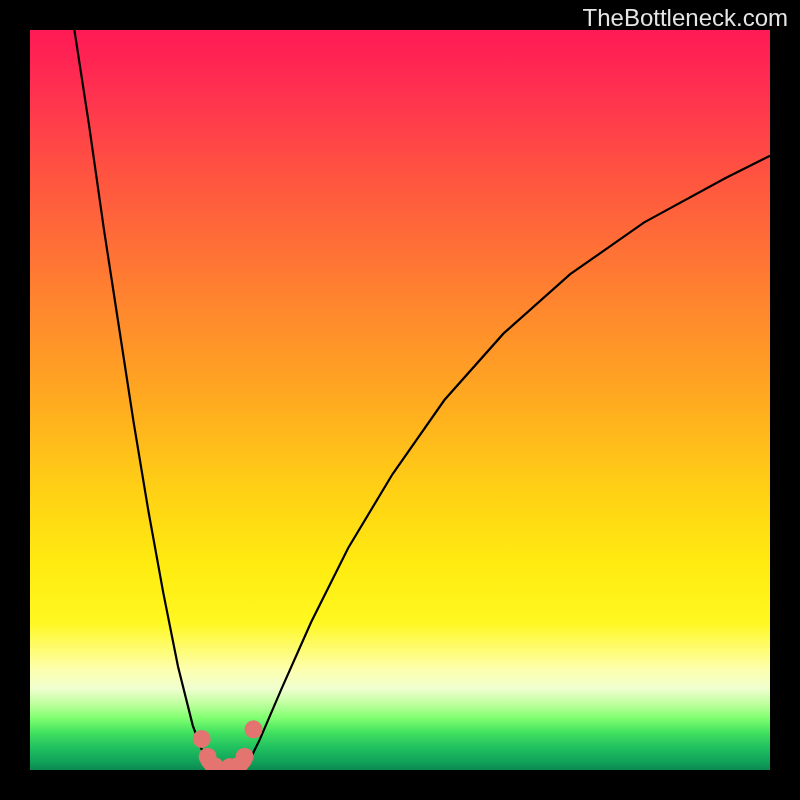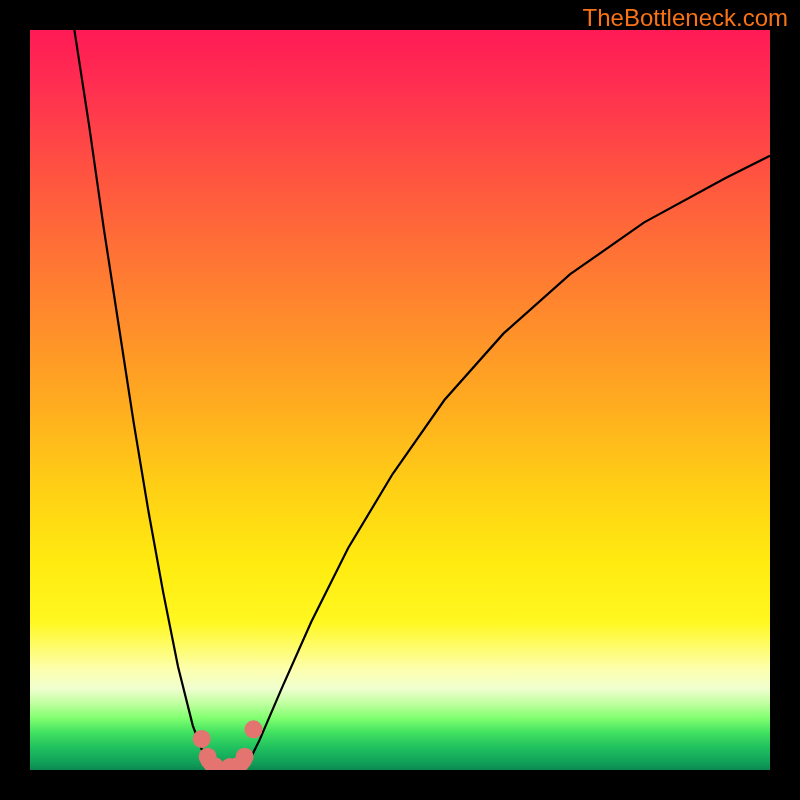--- a/index.html
+++ b/index.html
@@ -41,21 +41,21 @@
       #0c8850 100%
     );
     z-index: 1;
   }
   .watermark {
     position: absolute;
     top: 4px;
     right: 12px;
     font-family: Arial, Helvetica, sans-serif;
     font-size: 24px;
-    color: #f97316;
+    color: #e5e5e5;
     z-index: 10;
   }
   svg.curves {
     position: absolute;
     left: 30px;
     top: 30px;
     width: 740px;
     height: 740px;
     z-index: 5;
   }

